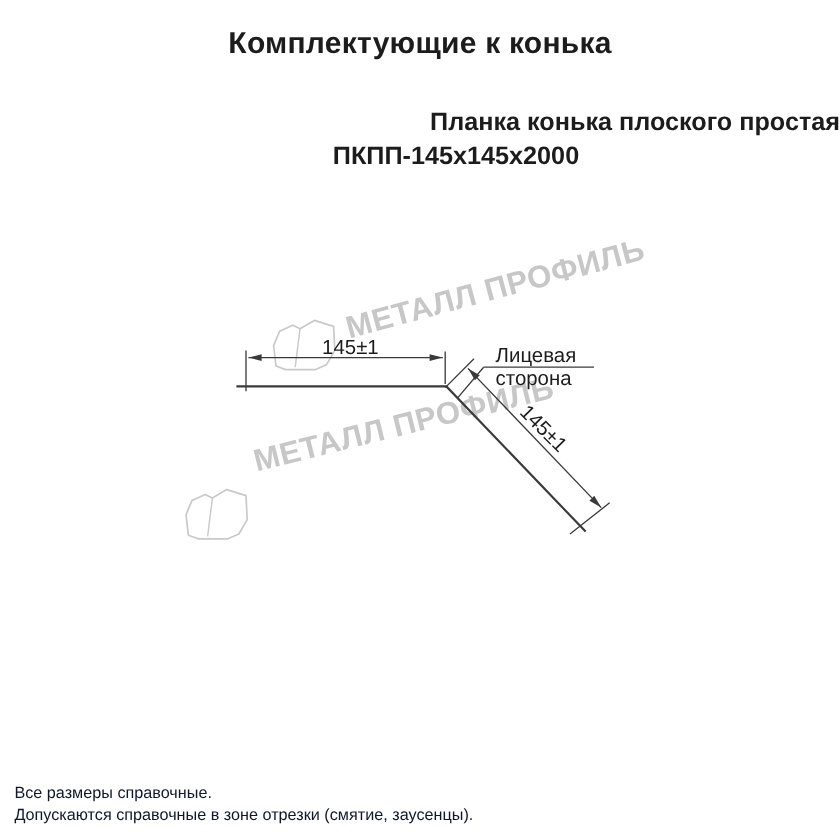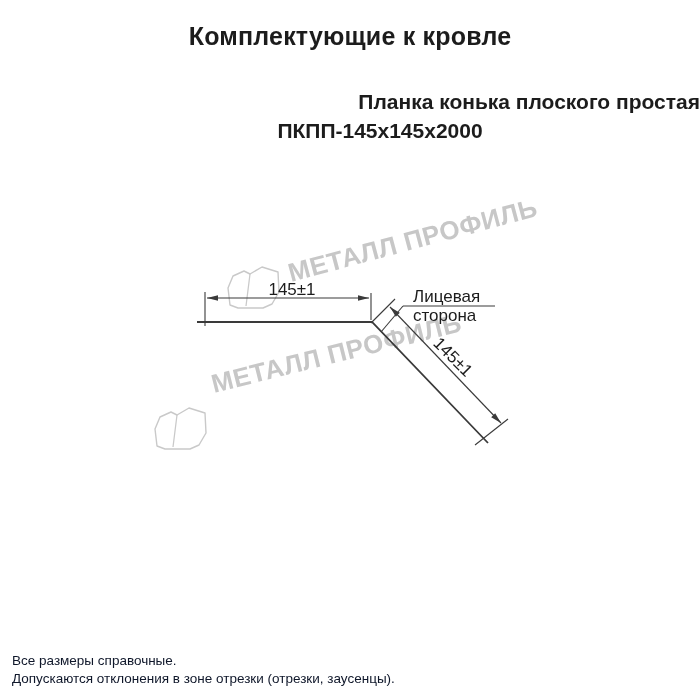--- a/index.html
+++ b/index.html
@@ -21,21 +21,21 @@
   }
   .drawing{position:absolute;left:0;top:0;}
   .footer{
     position:absolute;left:12px;top:652px;width:650px;
     font-size:13.5px;line-height:18px;color:#0f172a;
   }
 </style>
 </head>
 <body>
 
-<div class="page-title">Комплектующие к кровле</div>
+<div class="page-title">Комплектующие к конька</div>
 <div class="product-name">Планка конька плоского простая</div>
 <div class="product-code">ПКПП-145х145х2000</div>
 
 <svg class="drawing" width="700" height="700" viewBox="0 0 700 700">
 
   <defs>
     <g id="cloudShape">
       <path d="M2,38 L0,21 L5,9 L16,4 L22,7 L34,0 L50,5 L51,25 L44,37 L35,41 L10,41 Z" fill="none" stroke="#c9c9c9" stroke-width="1.4" stroke-linejoin="round"></path>
       <path d="M22,7 L18,39" fill="none" stroke="#c9c9c9" stroke-width="1.2"></path>
     </g>
@@ -71,14 +71,14 @@
 
   <text x="292" y="295" text-anchor="middle" font-size="17" fill="#1c1c1c">145±1</text>
   <text transform="translate(449,361) rotate(45)" text-anchor="middle" font-size="17" fill="#1c1c1c">145±1</text>
 
   <text x="413" y="302" font-size="17" fill="#1c1c1c">Лицевая</text>
   <text x="413" y="321" font-size="17" fill="#1c1c1c">сторона</text>
 </svg>
 
 <div class="footer">
   <div>Все размеры справочные.</div>
-  <div>Допускаются отклонения в зоне отрезки (отрезки, заусенцы).</div>
+  <div>Допускаются справочные в зоне отрезки (смятие, заусенцы).</div>
 </div>
 
 </body></html>

